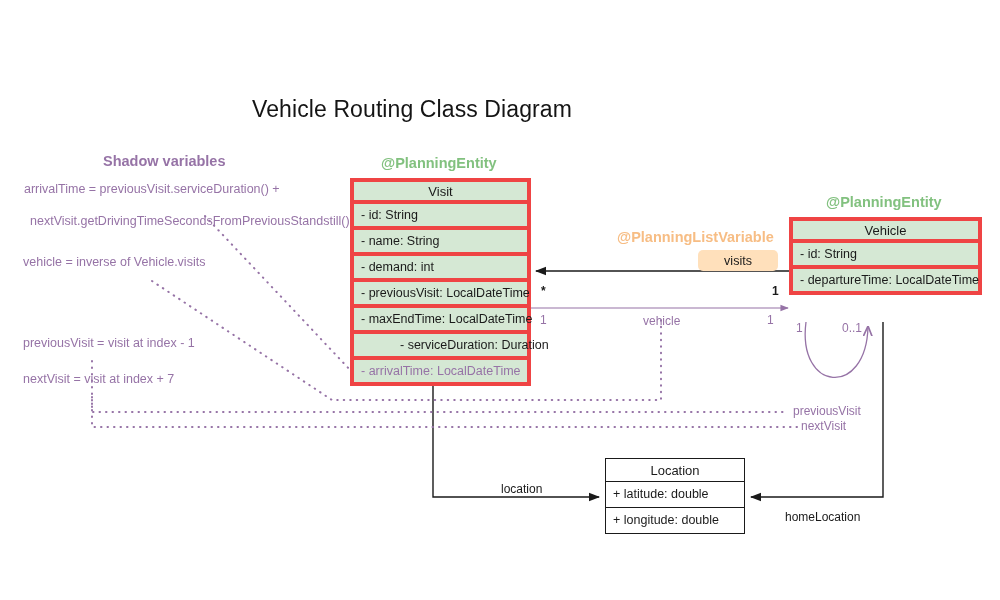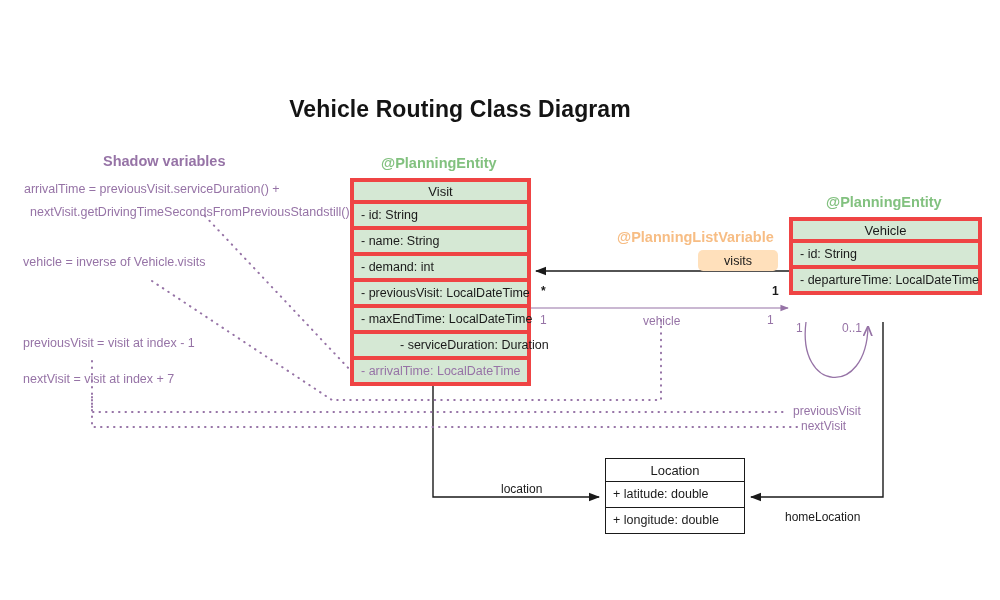--- a/index.html
+++ b/index.html
@@ -36,24 +36,23 @@
   }
 
   
   .diagram-title {
     position: absolute;
     left: 0;
     top: 96px;
     width: 824px;
     text-align: center;
     font-size: 23px;
-    font-weight: bold;
+    font-weight: normal;
     color: #141414;
     letter-spacing: 0.1px;
-    padding-left: 48px;
   }
 
   
   .class-box {
     position: absolute;
     box-sizing: border-box;
     background: #ffffff;
   }
   .class-box .row {
     box-sizing: border-box;
@@ -189,21 +188,21 @@
     </g>
   </svg>
 
   <div class="layer">
 
     <div class="diagram-title">Vehicle Routing Class Diagram</div>
 
     <div class="stereotype purple" style="left:103px; top:153px;">Shadow variables</div>
 
     <div class="note" style="left:24px; top:183px;">arrivalTime = previousVisit.serviceDuration() +</div>
-    <div class="note" style="left:30px; top:206px;">nextVisit.getDrivingTimeSecondsFromPreviousStandstill()</div>
+    <div class="note" style="left:30px; top:215px;">nextVisit.getDrivingTimeSecondsFromPreviousStandstill()</div>
     <div class="note" style="left:23px; top:256px;">vehicle = inverse of Vehicle.visits</div>
     <div class="note" style="left:23px; top:337px;">previousVisit = visit at index - 1</div>
     <div class="note" style="left:23px; top:373px;">nextVisit = visit at index + 7</div>
 
     <div class="stereotype green" style="left:381px; top:155px;">@PlanningEntity</div>
 
     <div class="class-box entity" style="left:350px; top:178px; width:181px;">
       <div class="row title" style="height:26px;">Visit</div>
       <div class="row attr" style="height:26px;">- id: String</div>
       <div class="row attr" style="height:26px;">- name: String</div>

